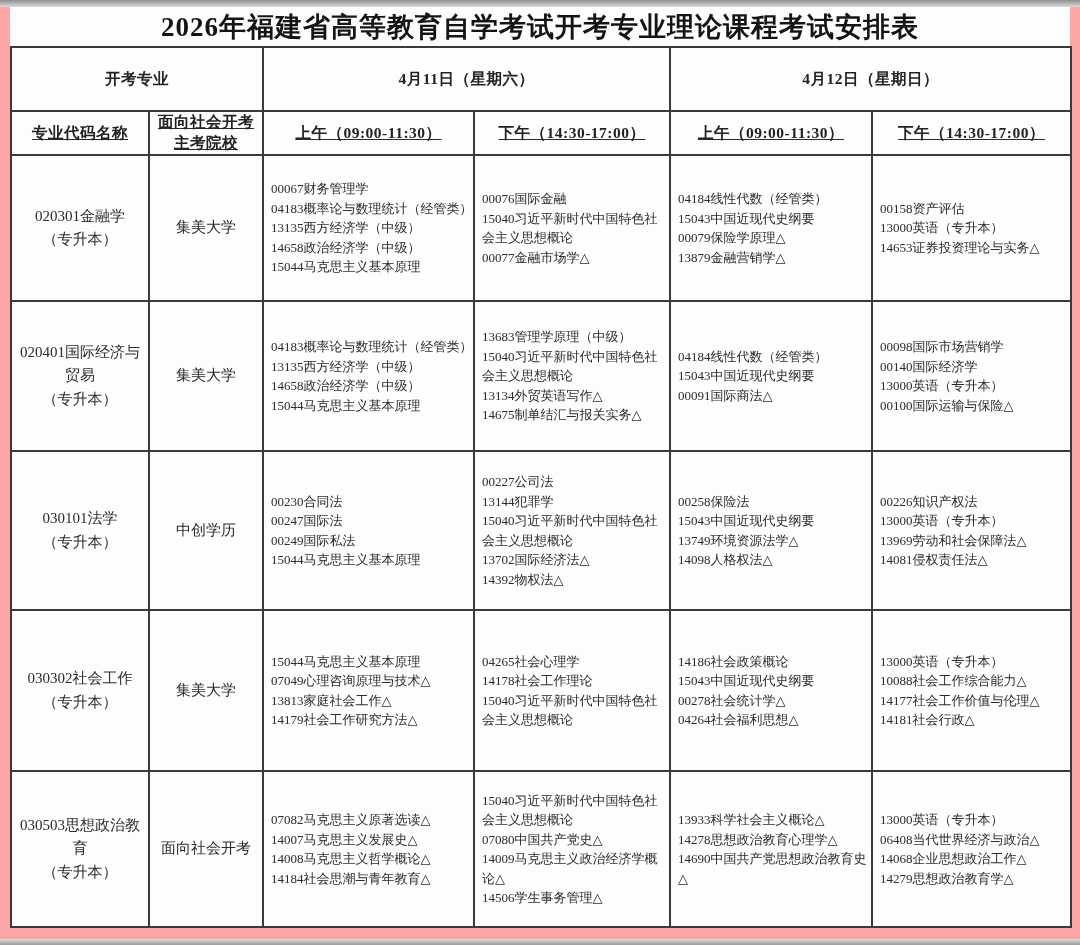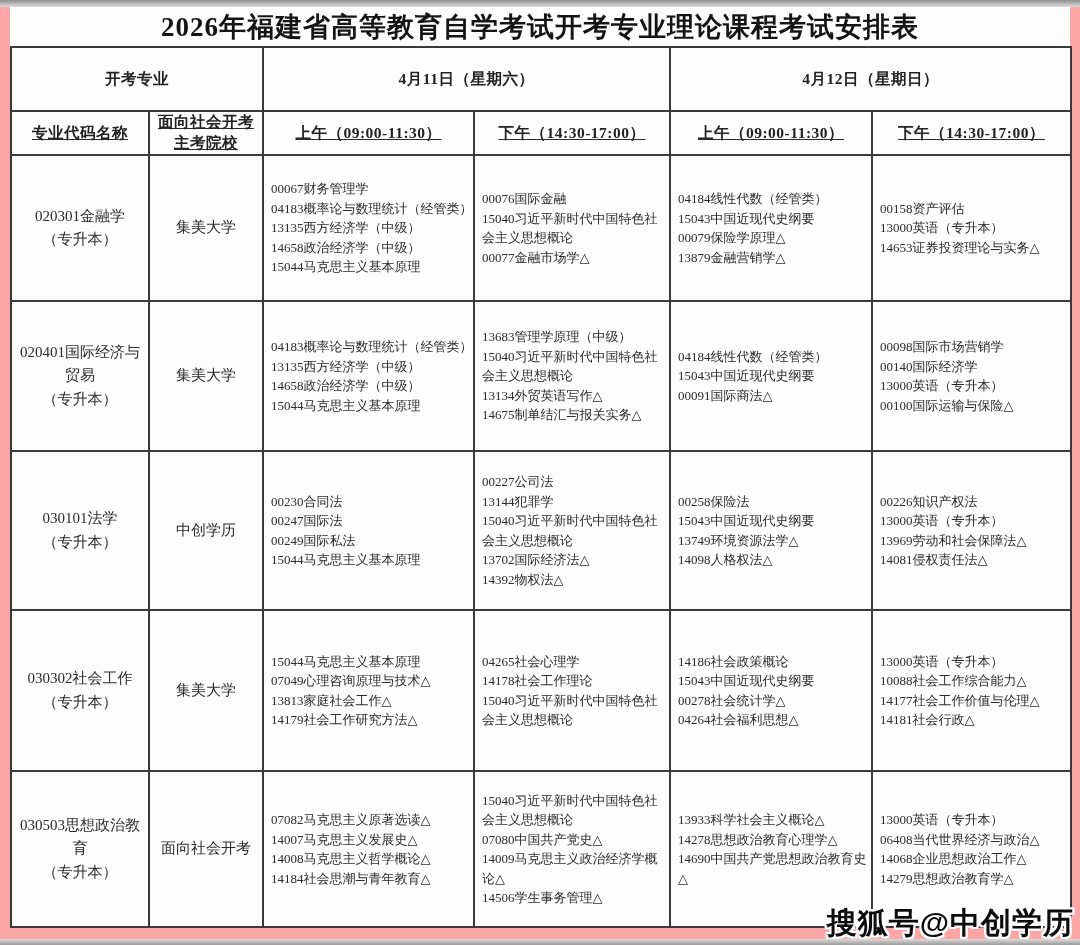--- a/index.html
+++ b/index.html
@@ -224,15 +224,14 @@
 14690中国共产党思想政治教育史△</td>
           <td class="courses">13000英语（专升本）
 06408当代世界经济与政治△
 14068企业思想政治工作△
 14279思想政治教育学△</td>
         </tr>
       </tbody>
     </table>
   </div>
 
-  <div class="watermark">搜狐号@中创学历</div>
   <div class="edge-bottom"></div>
 </div>
 
 </body></html>

